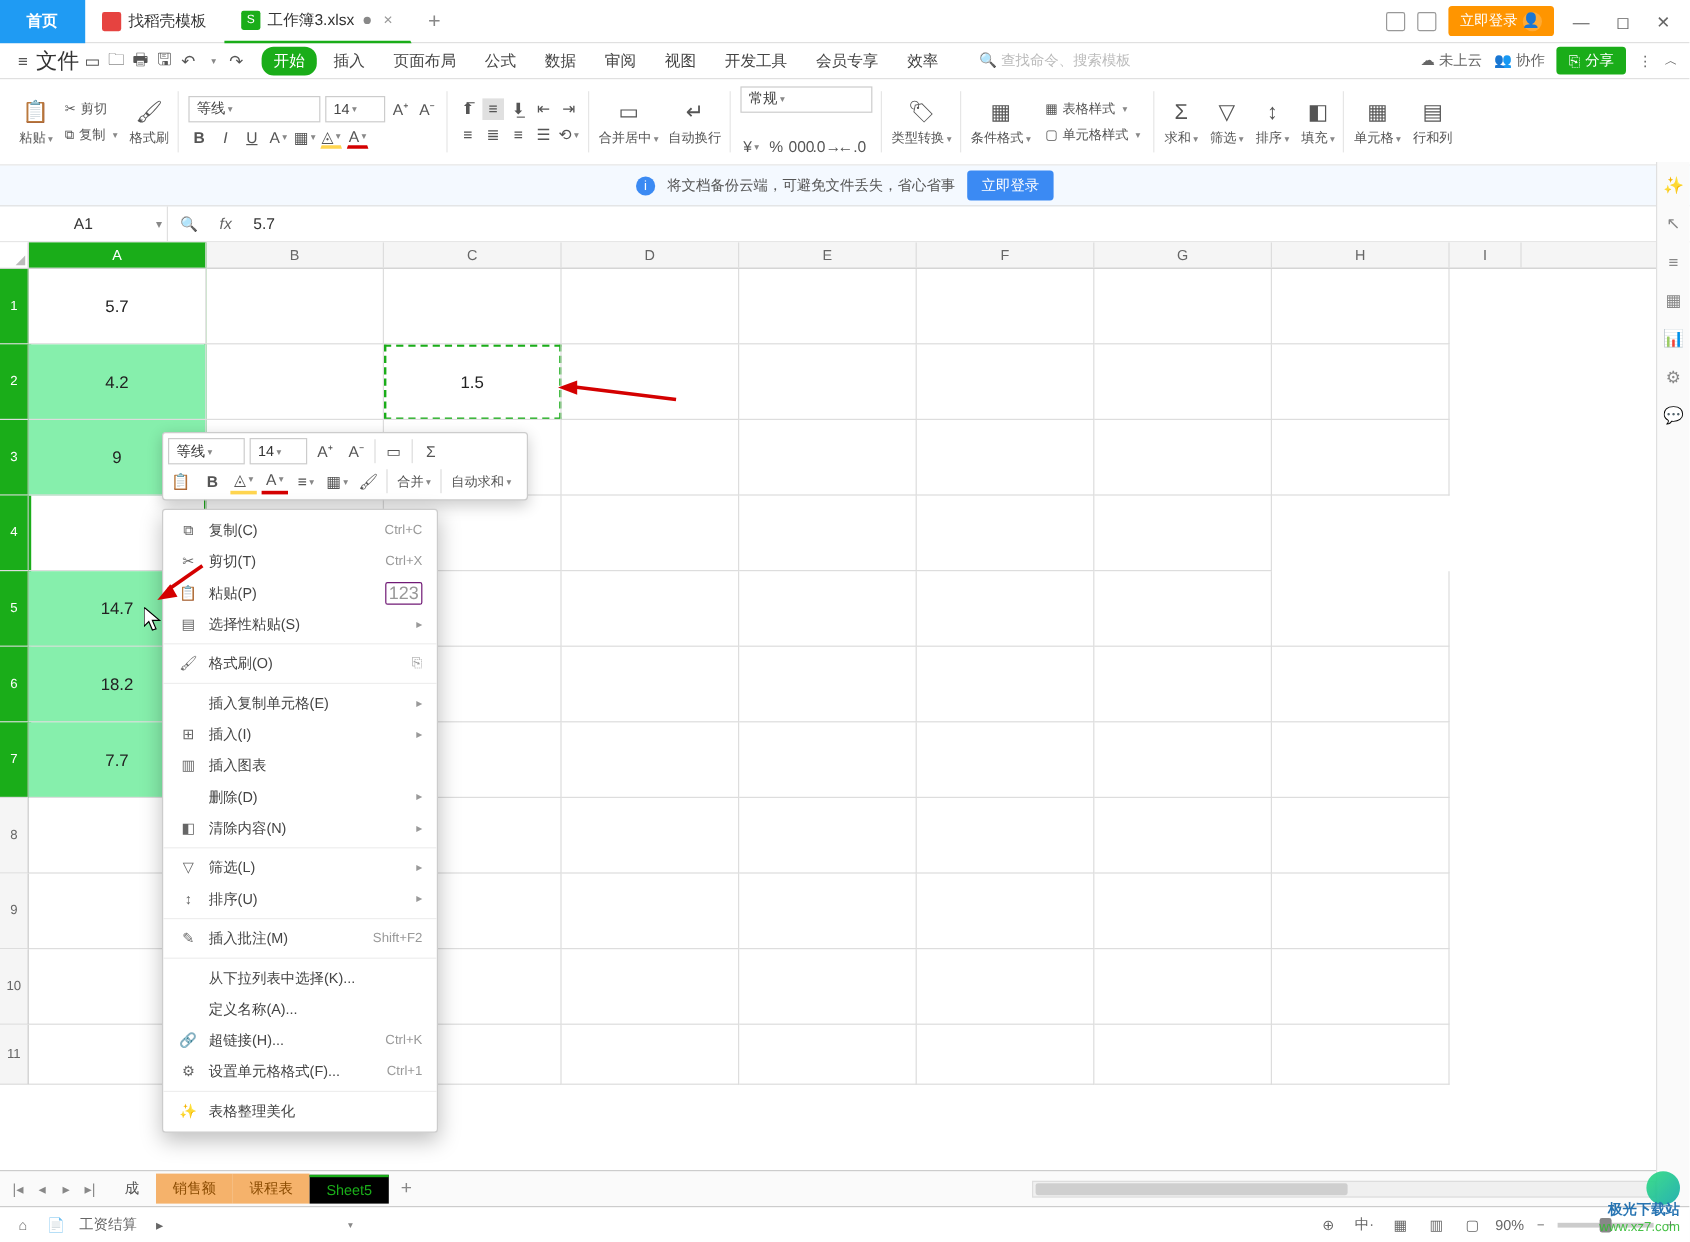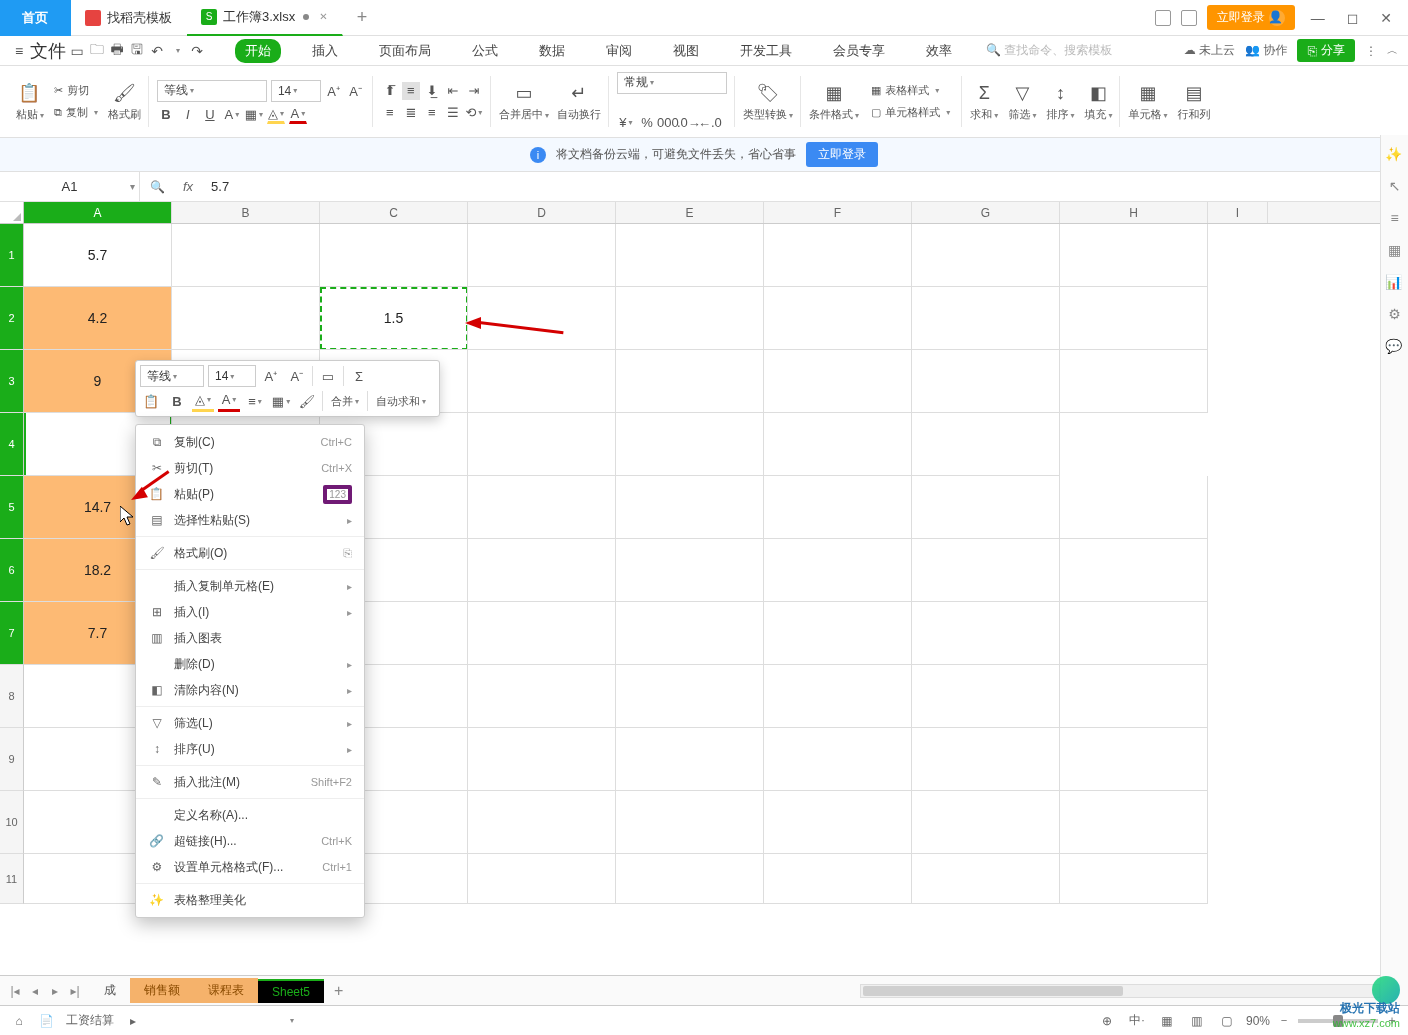--- a/index.html
+++ b/index.html
@@ -19,21 +19,21 @@
 .titlebar .right { margin-left:auto; display:flex; align-items:center; gap:10px; padding-right:10px; }
 .login-btn { background:#ff9500; color:#fff; padding:4px 10px; border-radius:3px; font-size:12px; display:flex; align-items:center; gap:4px; }
 .winctl { font-size:14px; color:#666; padding:0 6px; cursor:pointer; }
 .tb-icon { width:16px; height:16px; display:inline-block; border:1px solid #999; border-radius:2px; }
 
 
 .menubar { height:30px; display:flex; align-items:center; padding:0 10px; gap:4px; border-bottom:1px solid #e0e0e0; }
 .menubar .file-menu { display:flex; align-items:center; gap:2px; margin-right:8px; }
 .menubar .file-menu span.lbl { font-size:18px; }
 .menubar .qicon { width:18px; height:18px; display:inline-flex; align-items:center; justify-content:center; color:#555; cursor:pointer; font-size:14px; border-radius:2px; }
-.menubar .menu-item { padding:3px 10px; font-size:13px; color:#444; cursor:pointer; border-radius:10px;margin-left:17px; }
+.menubar .menu-item { padding:3px 10px; font-size:13px; color:#444; cursor:pointer; border-radius:10px; }
 .menubar .menu-item.active { background:#1aad19; color:#fff; }
 .menubar .search { margin-left:20px; color:#bbb; font-size:12px; flex:1; }
 .menubar .right-cluster { display:flex; align-items:center; gap:10px; color:#666; font-size:12px; }
 .share-btn { background:#1aad19; color:#fff; padding:3px 10px; border-radius:3px; display:flex; align-items:center; gap:4px; }
 
 
 .ribbon { height:72px; display:flex; align-items:center; border-bottom:1px solid #e0e0e0; padding:0 8px; }
 .ribbon .group { display:flex; flex-direction:column; align-items:center; justify-content:center; height:100%; padding:0 8px; position:relative; gap:2px; }
 .ribbon .group::after { content:""; position:absolute; right:0; top:10px; bottom:10px; width:1px; background:#e6e6e6; }
 .ribbon .group:last-child::after { display:none; }
@@ -64,21 +64,21 @@
 .corner::after{ content:""; position:absolute; right:2px; bottom:2px; width:0; height:0; border-right:8px solid #bbb; border-top:8px solid transparent; }
 .colh { width:148px; text-align:center; font-size:12px; color:#666; border-right:1px solid #ddd; line-height:22px; }
 .colh.selA { background:#1aad19; color:#fff; }
 
 .rows { flex:1; overflow:hidden; position:relative; }
 .row { display:flex; height:63px; }
 .row.short { height:50px; }
 .rowh { width:24px; background:#f5f5f5; border-right:1px solid #ccc; border-bottom:1px solid #ddd; display:flex; align-items:center; justify-content:center; font-size:11px; color:#666; }
 .rowh.sel { background:#1aad19; color:#fff; }
 .cell { width:148px; border-right:1px solid #ddd; border-bottom:1px solid #ddd; display:flex; align-items:center; justify-content:center; font-size:14px; color:#222; position:relative; }
-.cell.selcol { background:#fdba74; }
+.cell.selcol { background:#86efac; }
 .cell.first { background:#fff; }
 .marquee { position:absolute; border:2px dashed #1aad19; pointer-events:none; }
 .selbox { position:absolute; border:2px solid #1aad19; pointer-events:none; }
 
 
 .minitb { position:absolute; background:#fff; border:1px solid #ccc; box-shadow:0 4px 12px rgba(0,0,0,.2); border-radius:3px; padding:4px; display:flex; flex-direction:column; gap:3px; font-size:12px; }
 .minitb .row1 { display:flex; align-items:center; gap:4px; }
 .minitb .fsel { border:1px solid #ccc; height:22px; padding:0 6px; display:flex; align-items:center; font-size:12px; }
 .minitb .btn { width:22px; height:22px; display:flex; align-items:center; justify-content:center; cursor:pointer; font-size:13px; color:#555; }
 .minitb .lblbtn { padding:0 4px; height:22px; display:flex; align-items:center; font-size:11px; color:#555; cursor:pointer; }
@@ -546,21 +546,21 @@
       <span class="shortcut">Ctrl+C</span>
     </div>
   <div class="item">
       <span class="cicon">✂</span>
       <span>剪切(T)</span>
       <span class="shortcut">Ctrl+X</span>
     </div>
   <div class="item">
       <span class="cicon">📋</span>
       <span>粘贴(P)</span>
-      <span class="shortcut" style="border:4px solid #701a75;padding:0 2px;border-radius:2px;font-size:10px">123</span>
+      <span class="shortcut" style="border:1px solid #701a75;padding:0 2px;border-radius:2px;font-size:15px">123</span>
     </div>
   <div class="item">
       <span class="cicon">▤</span>
       <span>选择性粘贴(S)</span>
       <span class="sub">▸</span>
     </div>
   <div class="div"></div>
   <div class="item">
       <span class="cicon">🖌</span>
       <span>格式刷(O)</span>
@@ -602,20 +602,24 @@
       <span>排序(U)</span>
       <span class="sub">▸</span>
     </div>
   <div class="div"></div>
   <div class="item">
       <span class="cicon">✎</span>
       <span>插入批注(M)</span>
       <span class="shortcut">Shift+F2</span>
     </div>
   <div class="div"></div>
+  <div class="item">
+      <span class="cicon"></span>
+      <span>从下拉列表中选择(K)...</span>
+    </div>
   <div class="item">
       <span class="cicon"></span>
       <span>定义名称(A)...</span>
     </div>
   <div class="item">
       <span class="cicon">🔗</span>
       <span>超链接(H)...</span>
       <span class="shortcut">Ctrl+K</span>
     </div>
   <div class="item">

